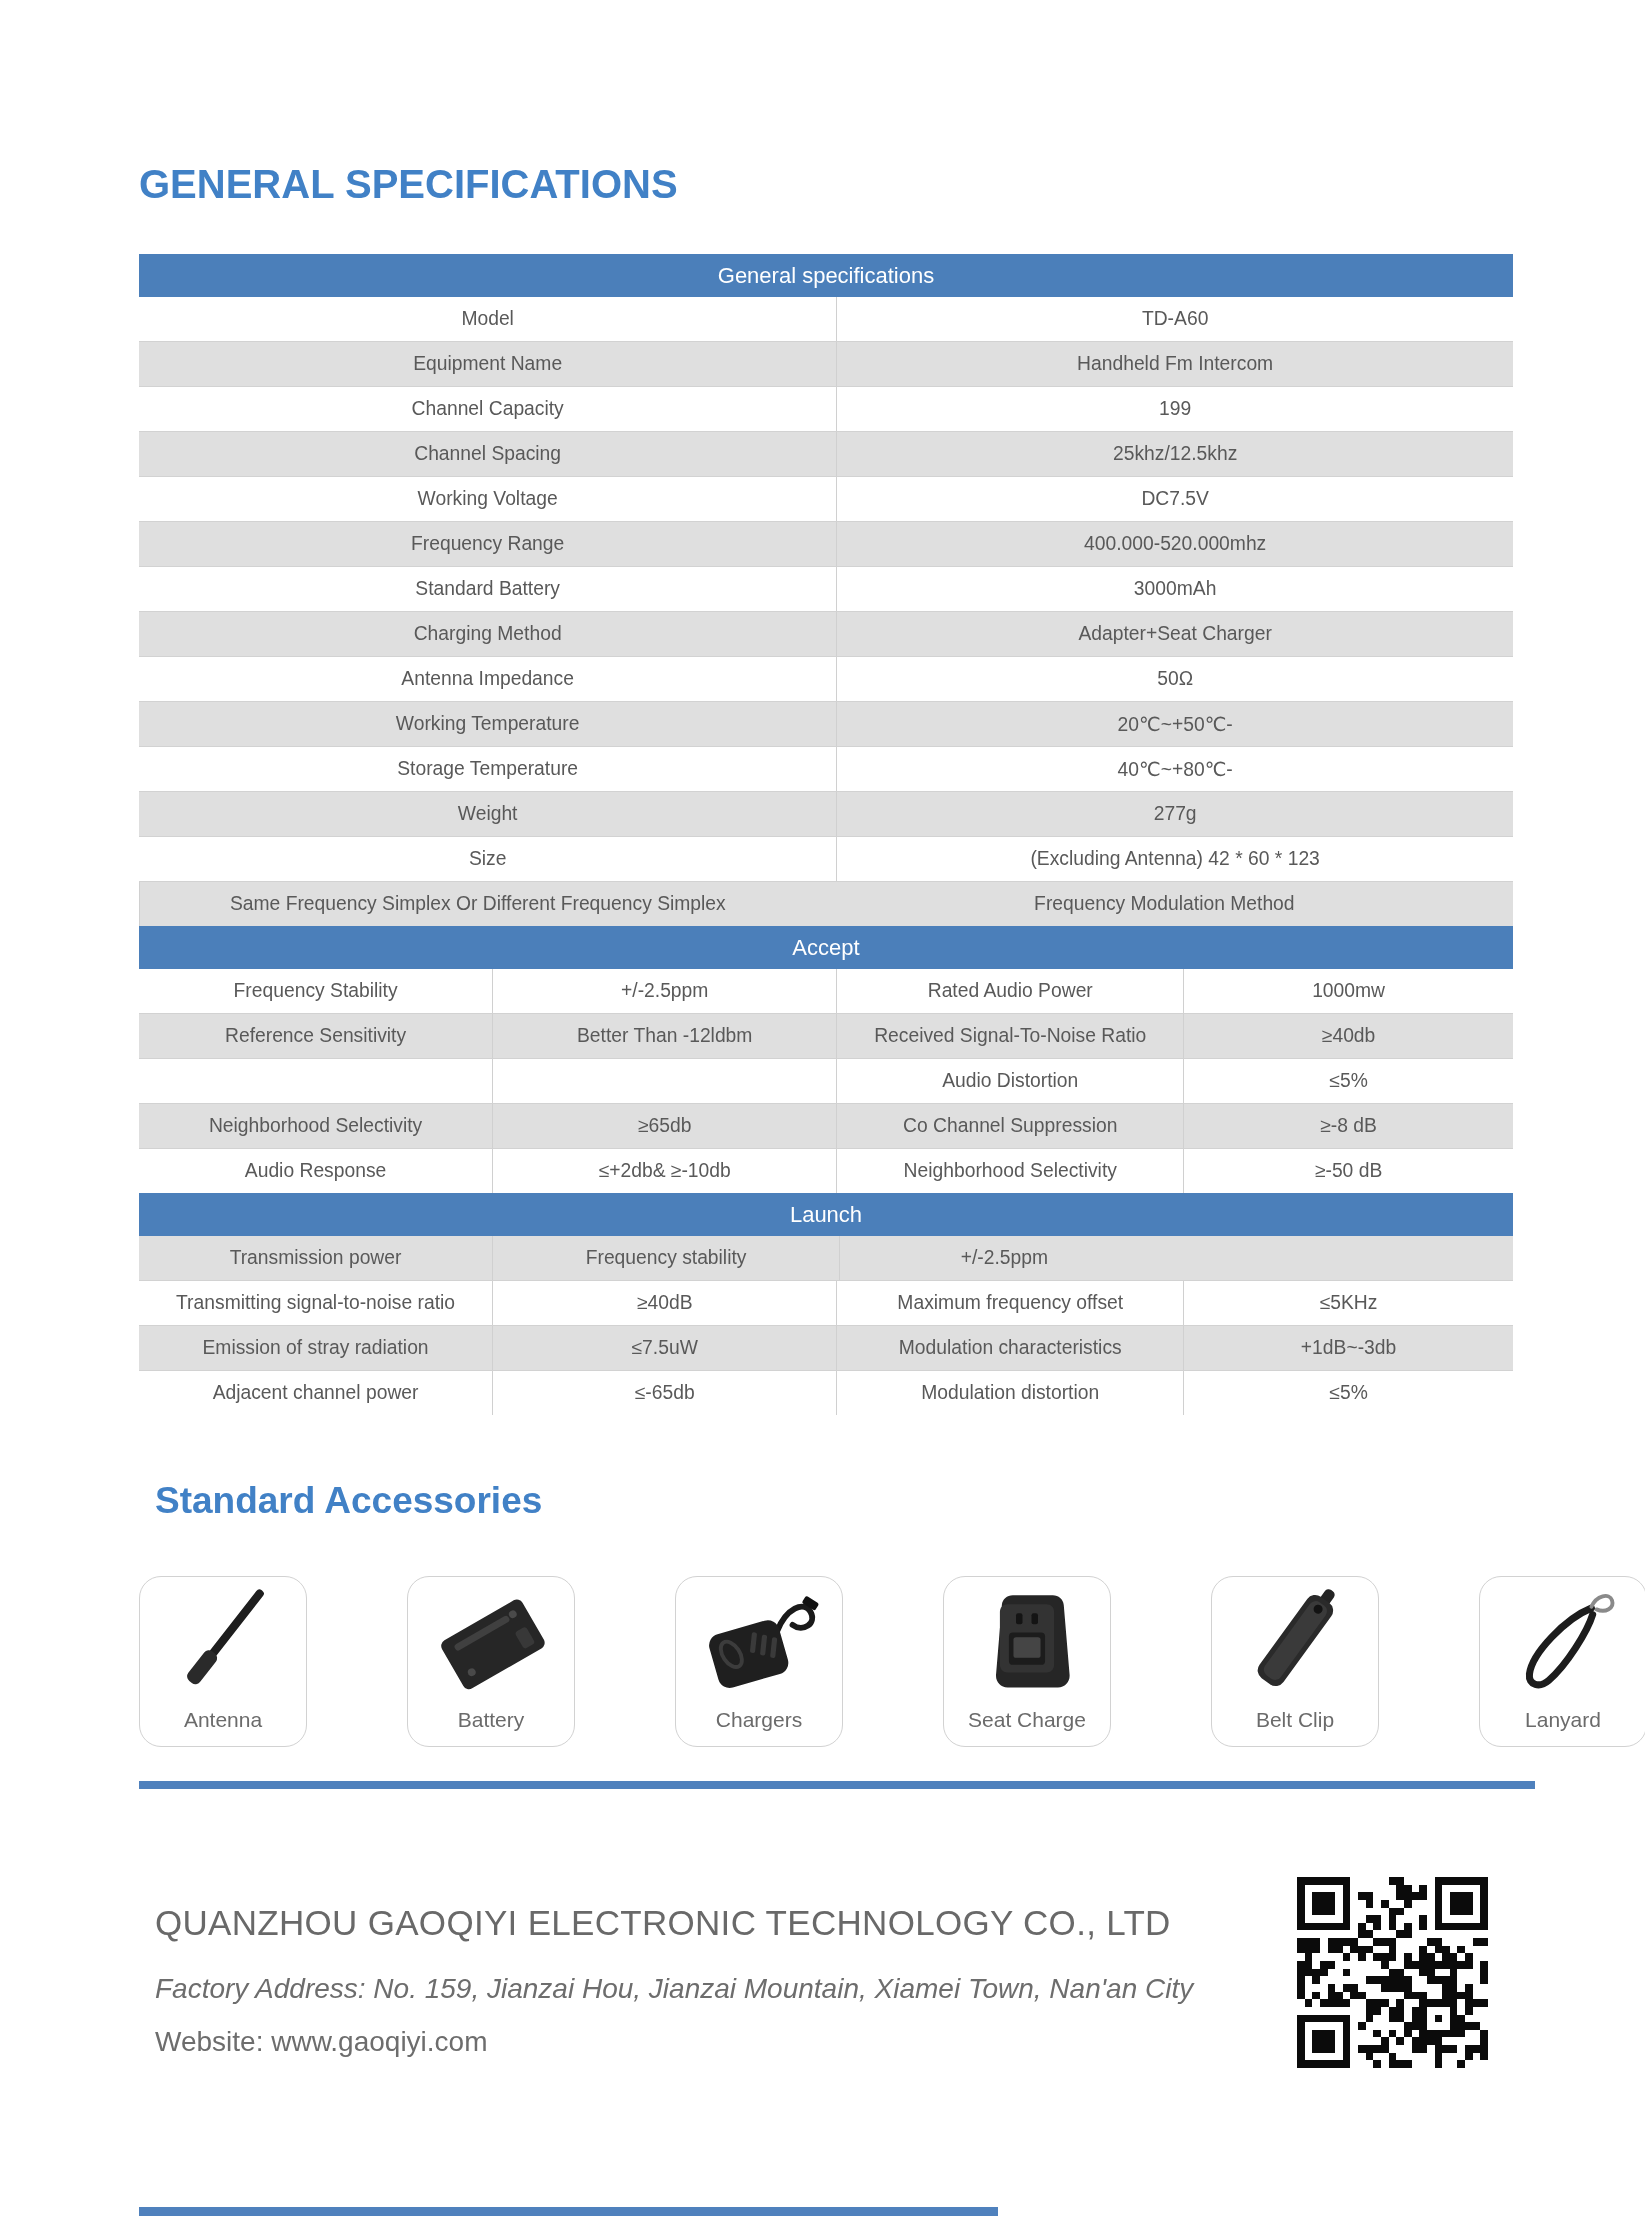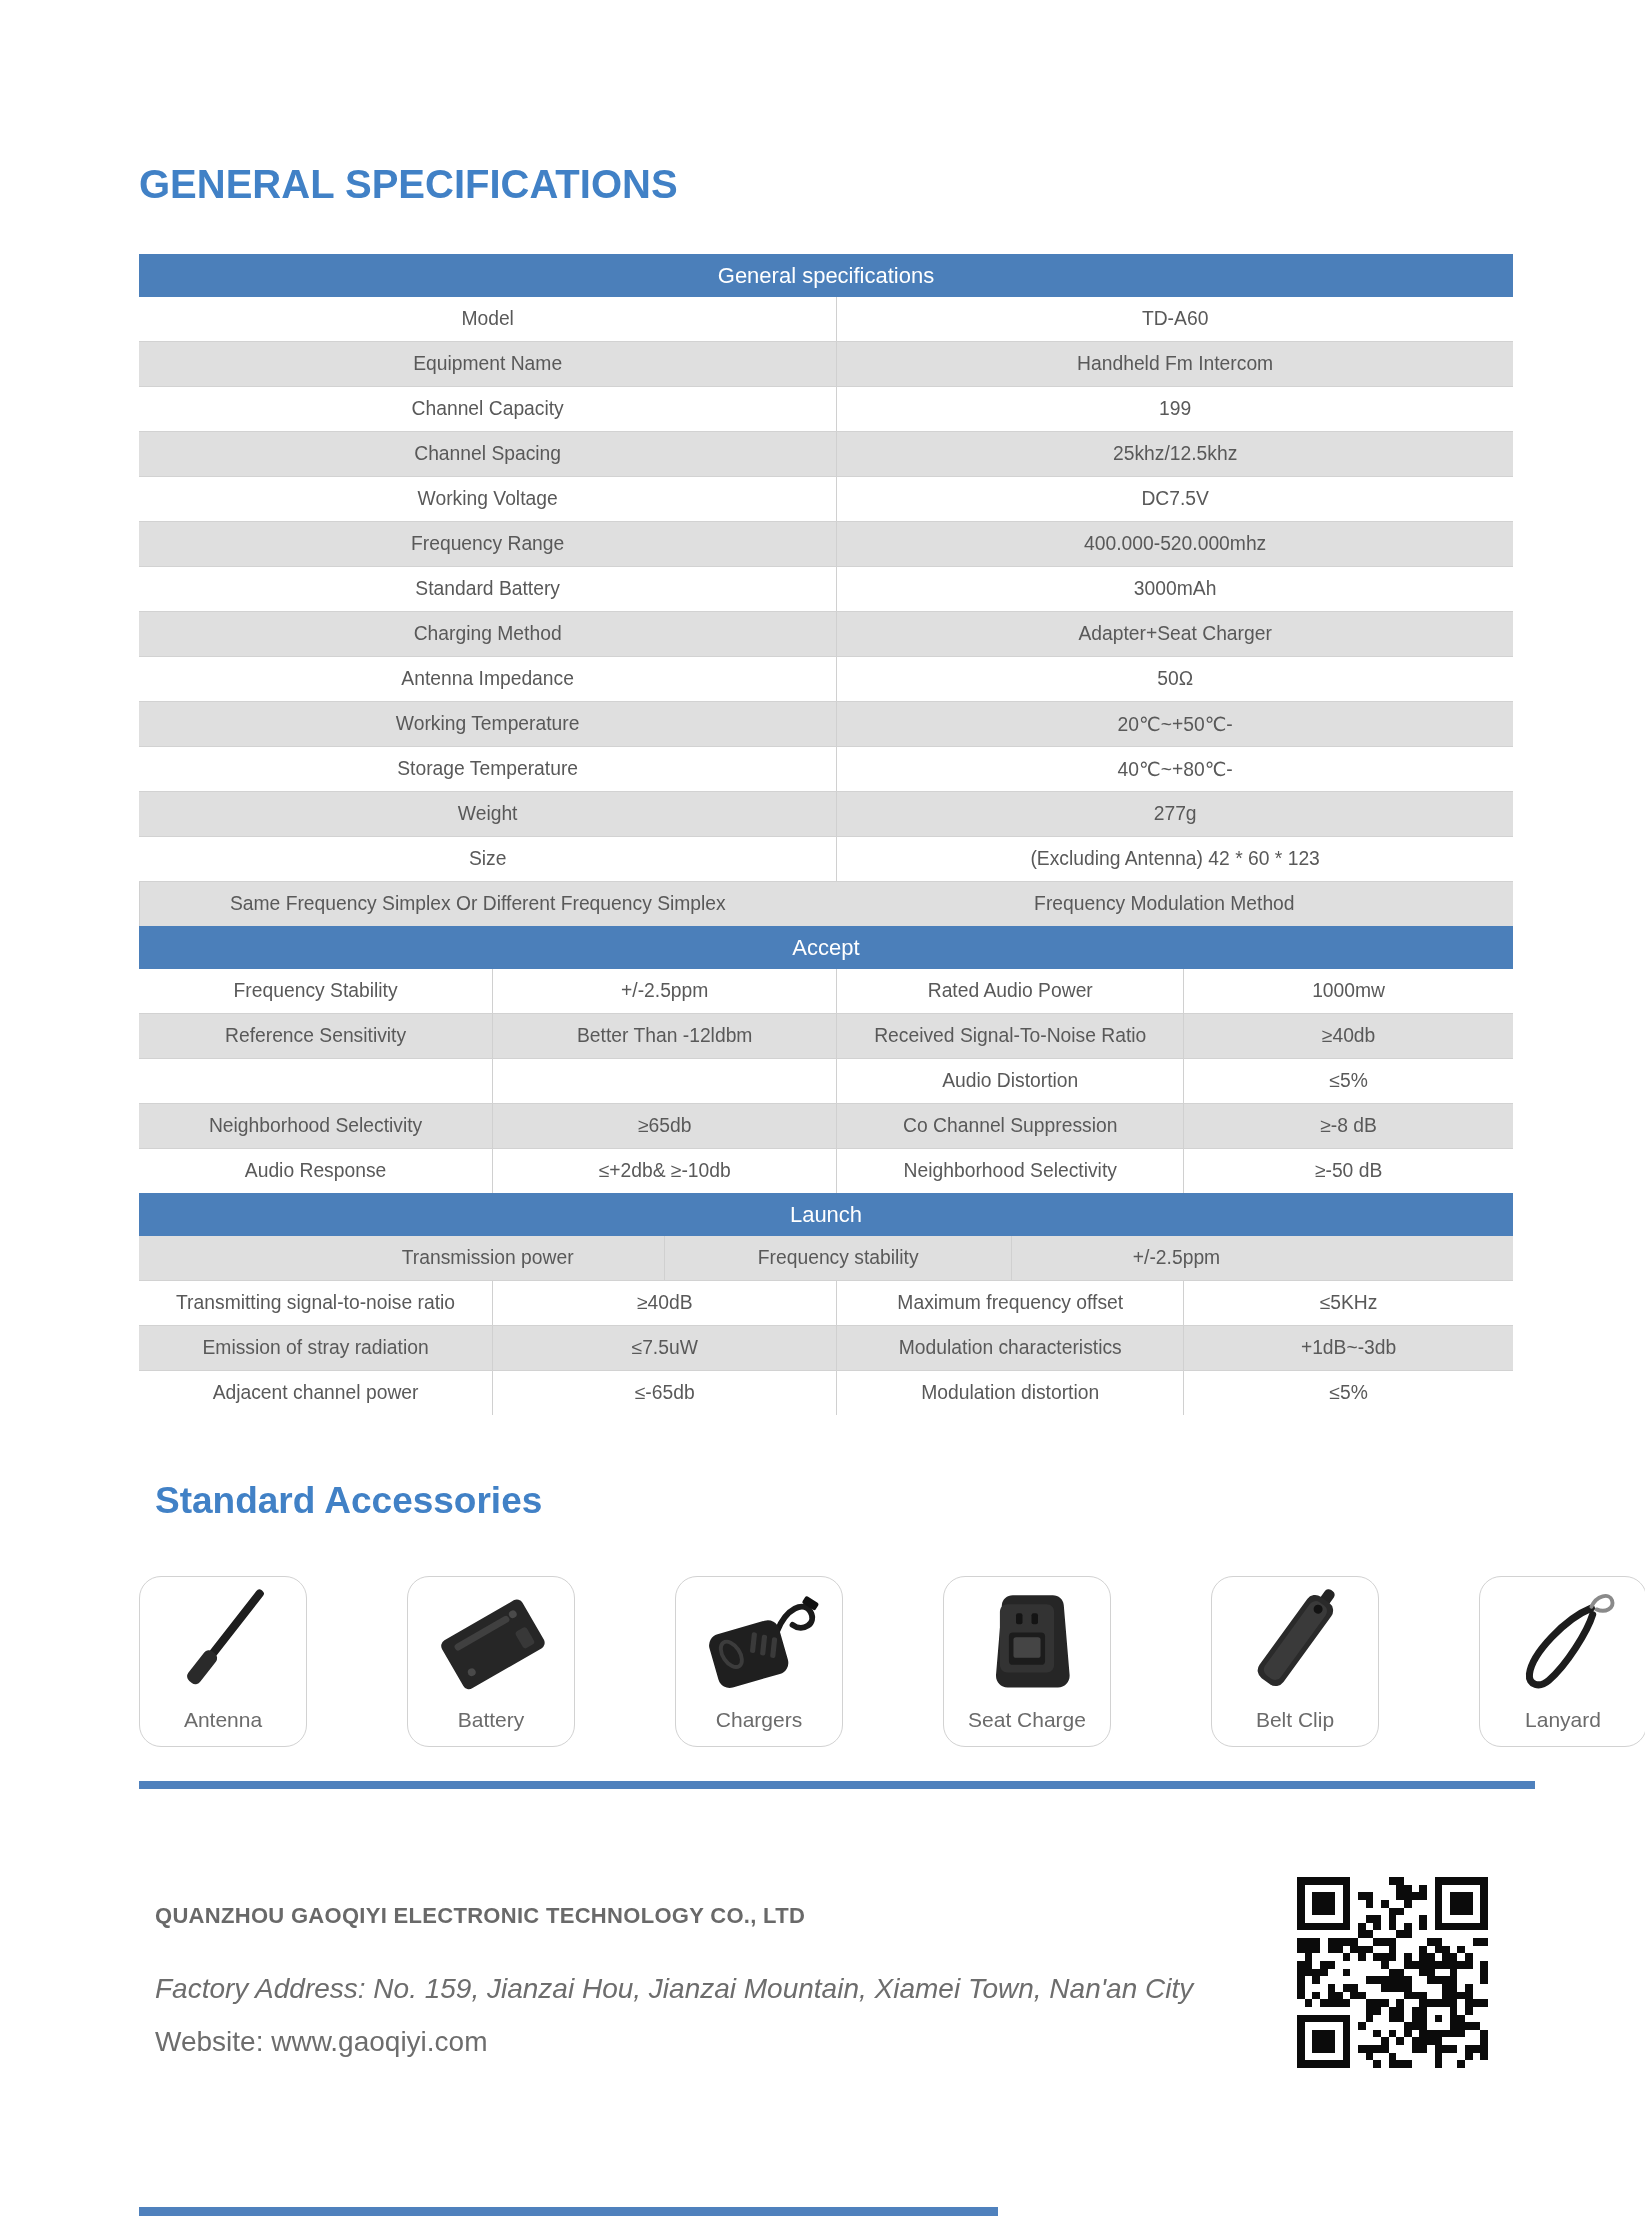--- a/index.html
+++ b/index.html
@@ -25,21 +25,21 @@
   
   .spec-table{
     position:absolute;left:139px;top:254px;width:1374px;
   }
   .sec-header{
     height:43px;background:var(--hdrblue);
     display:flex;align-items:center;justify-content:center;
     color:#ffffff;font-size:22px;font-weight:500;
   }
   .t-row{display:flex;height:44px;background:#ffffff;}
-  .t-row.gray{background:var(--rowgray);justify-content:center;}
+  .t-row.gray{background:var(--rowgray);}
   .t-row + .t-row{border-top:1.3px solid #e2e2e2;}
   .t-row.gray + .t-row, .t-row + .t-row.gray{border-top:1.3px solid #d2d2d2;}
   .cell{
     display:flex;align-items:center;justify-content:center;
     font-size:19.3px;color:var(--txtgray);text-align:center;padding:0 7.7px;
     box-sizing:border-box;
   }
   .two .cw1{width:50.75%;}
   .two .cw2{width:49.25%;border-left:1.9px solid #d0d0d0;}
   .four .cq1{width:25.7%;}
@@ -67,21 +67,21 @@
   }
   .card .icon svg{width:100%;height:100%;}
   .card .label{font-size:21px;color:#6b6b6b;}
   
   .divider{
     position:absolute;left:139px;top:1781px;width:1396px;height:7.7px;
     background:var(--divblue);
   }
   .company{
     position:absolute;left:155px;top:1903px;
-    font-size:22px;font-weight:bold;color:#696969;letter-spacing:0.3px;
+    font-size:35px;font-weight:normal;color:#696969;letter-spacing:0.3px;
   }
   .address{
     position:absolute;left:155px;top:1973px;
     font-size:28px;color:#6d6d6d;font-style:italic;
   }
   .website{
     position:absolute;left:155px;top:2026px;
     font-size:28px;color:#6d6d6d;
   }
   .qr{

